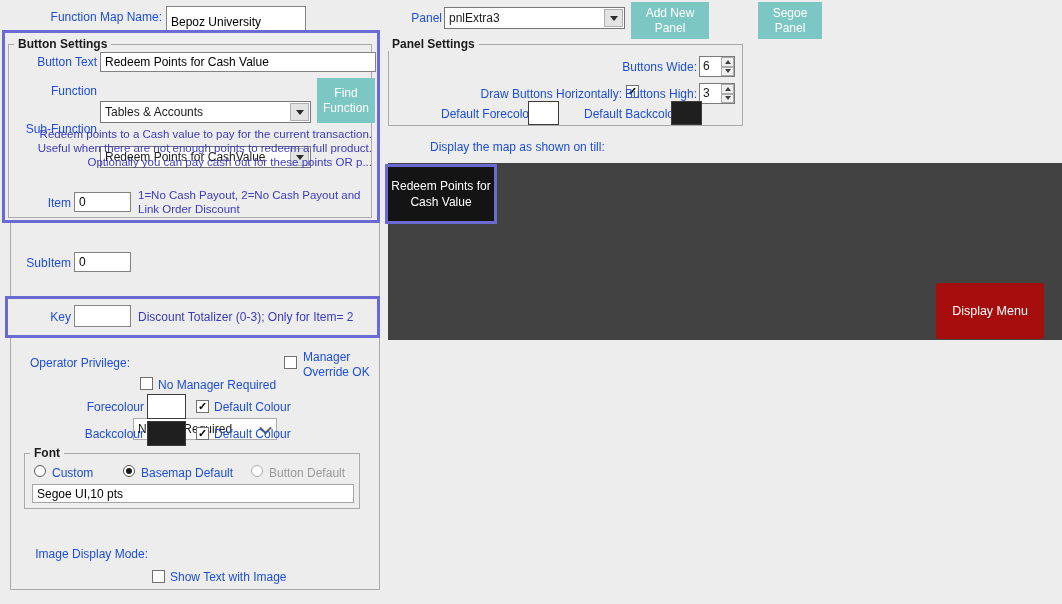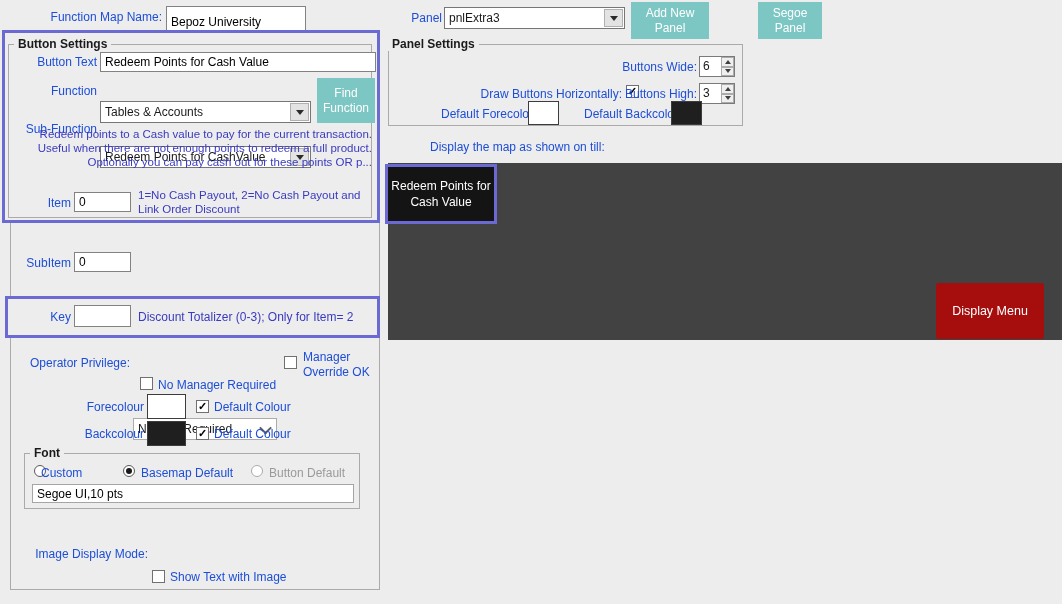--- a/index.html
+++ b/index.html
@@ -110,21 +110,21 @@
 <div class="abs lbl" style="left:214px;top:400px;">Default Colour</div>
 
 <div class="abs lbl r" style="left:60px;top:427px;width:84px;">Backcolour</div>
 <div class="abs swatch" style="left:147px;top:421px;width:39px;height:25px;background:#1f1f1f;"></div>
 <div class="abs chk" style="left:196px;top:427px;"><span class="tick">✓</span></div>
 <div class="abs lbl" style="left:214px;top:427px;">Default Colour</div>
 
 <div class="abs gb" style="left:24px;top:453px;width:336px;height:56px;"></div>
 <span class="abs legend" style="left:30px;top:446px;">Font</span>
 <div class="abs radio" style="left:34px;top:465px;"></div>
-<div class="abs lbl" style="left:41px;top:466px;">Custom</div>
+<div class="abs lbl" style="left:52px;top:466px;">Custom</div>
 <div class="abs radio sel" style="left:123px;top:465px;"></div>
 <div class="abs lbl" style="left:141px;top:466px;">Basemap Default</div>
 <div class="abs radio dis" style="left:251px;top:465px;"></div>
 <div class="abs lbl" style="left:269px;top:466px;color:#9a9a9a;">Button Default</div>
 <input class="abs tb" style="left: 32px; top: 484px; width: 322px; height: 19px; border-color: rgb(165, 165, 165);" value="Segoe UI,10 pts">
 
 <div class="abs lbl r" style="left:20px;top:547px;width:128px;">Image Display Mode:</div>
 
 <div class="abs chk" style="left:152px;top:570px;"></div>
 <div class="abs lbl" style="left:170px;top:570px;">Show Text with Image</div>

